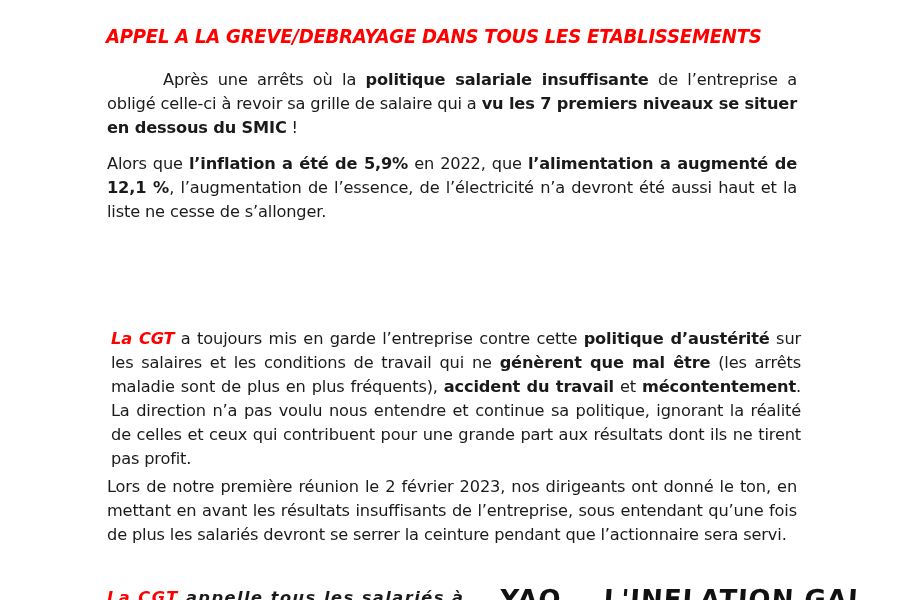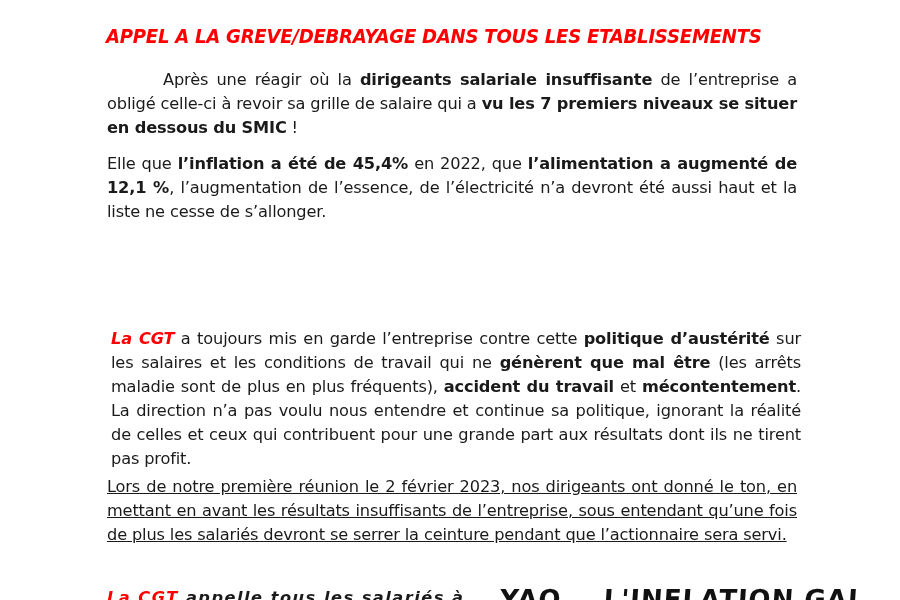--- a/index.html
+++ b/index.html
@@ -7,37 +7,37 @@
   .page { position: absolute; left: 0; top: 8px; width: 900px; height: 564px; padding-left: 44px; }
   .title { position: absolute; left: 106px; top: 17px; width: 700px; font-family: "DejaVu Sans", sans-serif; font-weight: bold; font-style: italic; font-size: 19.5px; color: #ff0000; letter-spacing: -0.3px; white-space: nowrap; transform: scaleX(0.93); transform-origin: left top; }
   .para { position: absolute; left: 107px; width: 690px; font-size: 16.2px; line-height: 24px; text-align: justify; letter-spacing: -0.15px; }
   .para b { font-weight: bold; }
   .cgt { color: #ff0000; font-style: italic; font-weight: bold; }
   .indent { padding-left: 56px; }
   .p1 { top: 60px; }
   .p2 { top: 144px; }
   .p3 { top: 228px; }
   .p4 { top: 315px; }
-  .p5 { top: 467px; text-decoration: underline; }
+  .p5 { top: 467px; }
   .p6 { top: 578px; width: 360px; font-style: italic; font-weight: bold; letter-spacing: 1.5px; }
   .cartoon { position: absolute; left: 500px; top: 576px; width: 360px; height: 30px; overflow: hidden; }
   .cartoon-text { font-family: "DejaVu Sans", sans-serif; font-weight: bold; font-size: 26px; letter-spacing: 1px; color: #111; white-space: nowrap; transform: skewX(-4deg); }
 </style>
 </head>
 <body>
 
 <div class="page">
   <div class="title">APPEL A LA GREVE/DEBRAYAGE DANS TOUS LES ETABLISSEMENTS</div>
 
   <p class="para p1 indent" style="margin:0;padding-left:0;text-indent:56px;">
-    <span>Après une réagir où la </span><b>dirigeants salariale insuffisante</b><span> de l’entreprise a obligé celle-ci à revoir sa grille de salaire qui a </span><b>vu les 7 premiers niveaux se situer en dessous du SMIC</b><span> !</span>
+    <span>Après une arrêts où la </span><b>politique salariale insuffisante</b><span> de l’entreprise a obligé celle-ci à revoir sa grille de salaire qui a </span><b>vu les 7 premiers niveaux se situer en dessous du SMIC</b><span> !</span>
   </p>
 
   <p class="para p2" style="margin:0;">
-    <span>Elle que </span><b>l’inflation a été de 45,4%</b><span> en 2022, que </span><b>l’alimentation a augmenté de 12,1 %</b><span>, l’augmentation de l’essence, de l’électricité n’a devront été aussi haut et la liste ne cesse de s’allonger.</span>
+    <span>Alors que </span><b>l’inflation a été de 5,9%</b><span> en 2022, que </span><b>l’alimentation a augmenté de 12,1 %</b><span>, l’augmentation de l’essence, de l’électricité n’a devront été aussi haut et la liste ne cesse de s’allonger.</span>
   </p>
 
 
   <p class="para p4" style="margin:4px;">
     <span class="cgt">La CGT</span><span> a toujours mis en garde l’entreprise contre cette </span><b>politique d’austérité</b><span> sur les salaires et les conditions de travail qui ne </span><b>génèrent que mal être</b><span> (les arrêts maladie sont de plus en plus fréquents), </span><b>accident du travail</b><span> et </span><b>mécontentement</b><span>. La direction n’a pas voulu nous entendre et continue sa politique, ignorant la réalité de celles et ceux qui contribuent pour une grande part aux résultats dont ils ne tirent pas profit.</span>
   </p>
 
   <p class="para p5" style="margin:0;">
     <span>Lors de notre première réunion le 2 février 2023, nos dirigeants ont donné le ton, en mettant en avant les résultats insuffisants de l’entreprise, sous entendant qu’une fois de plus les salariés devront se serrer la ceinture pendant que l’actionnaire sera servi.</span>
   </p>

